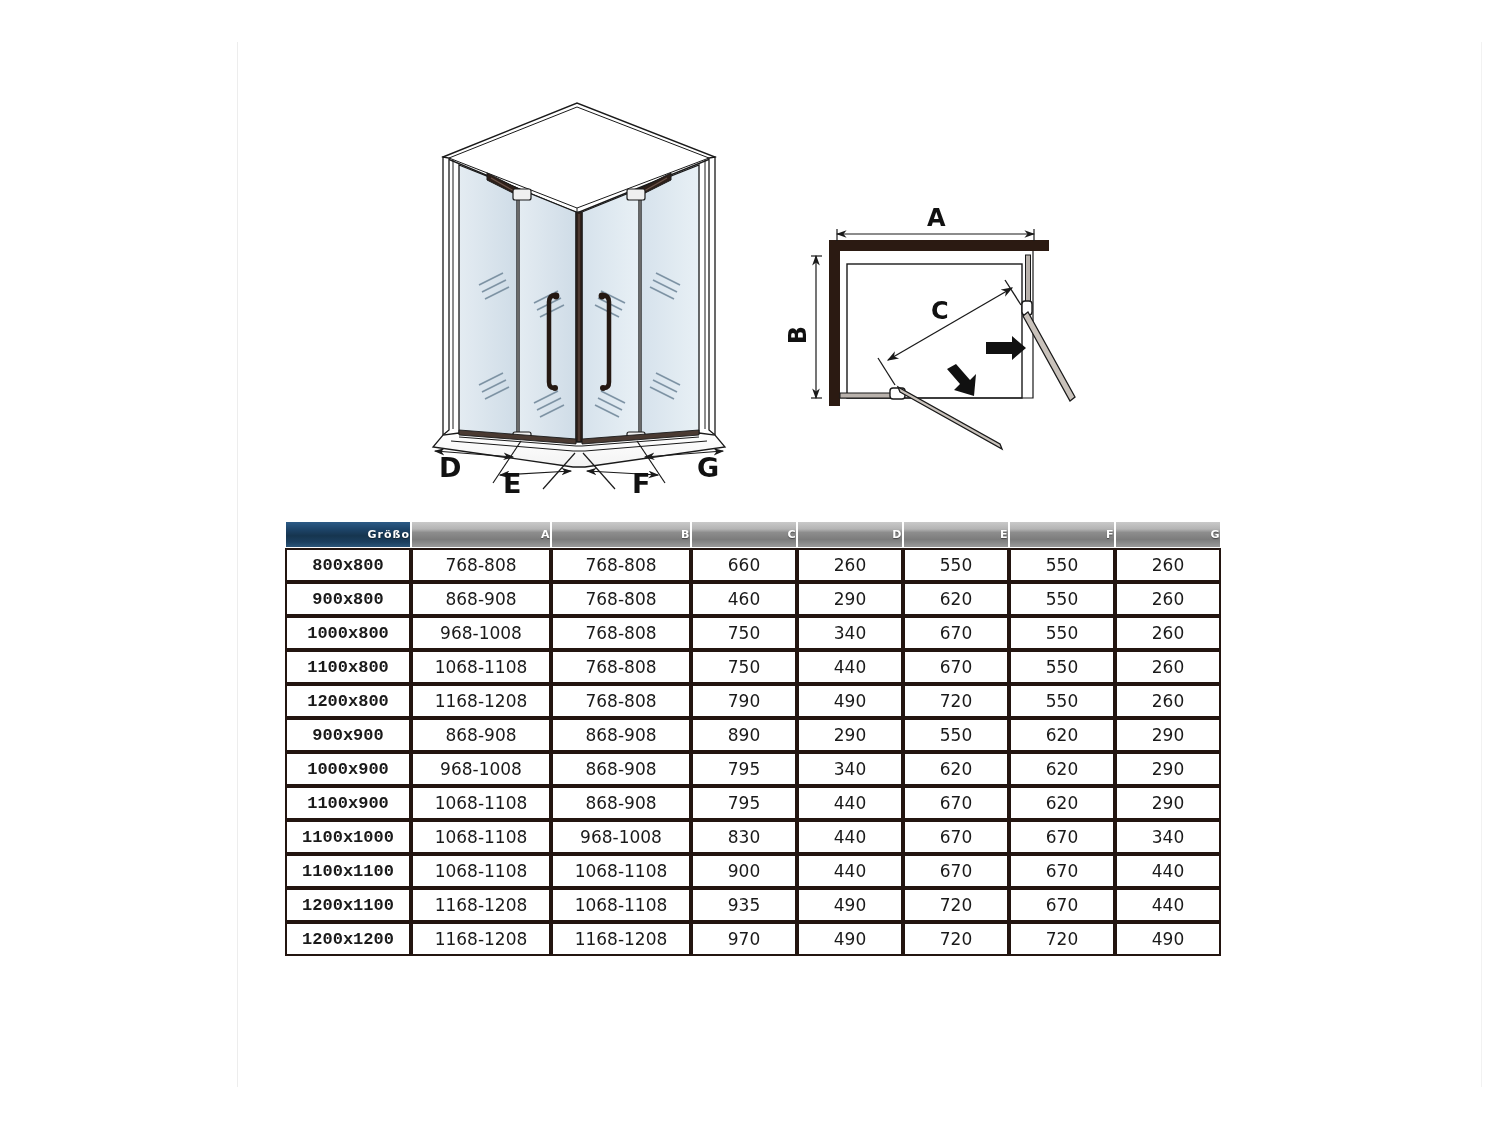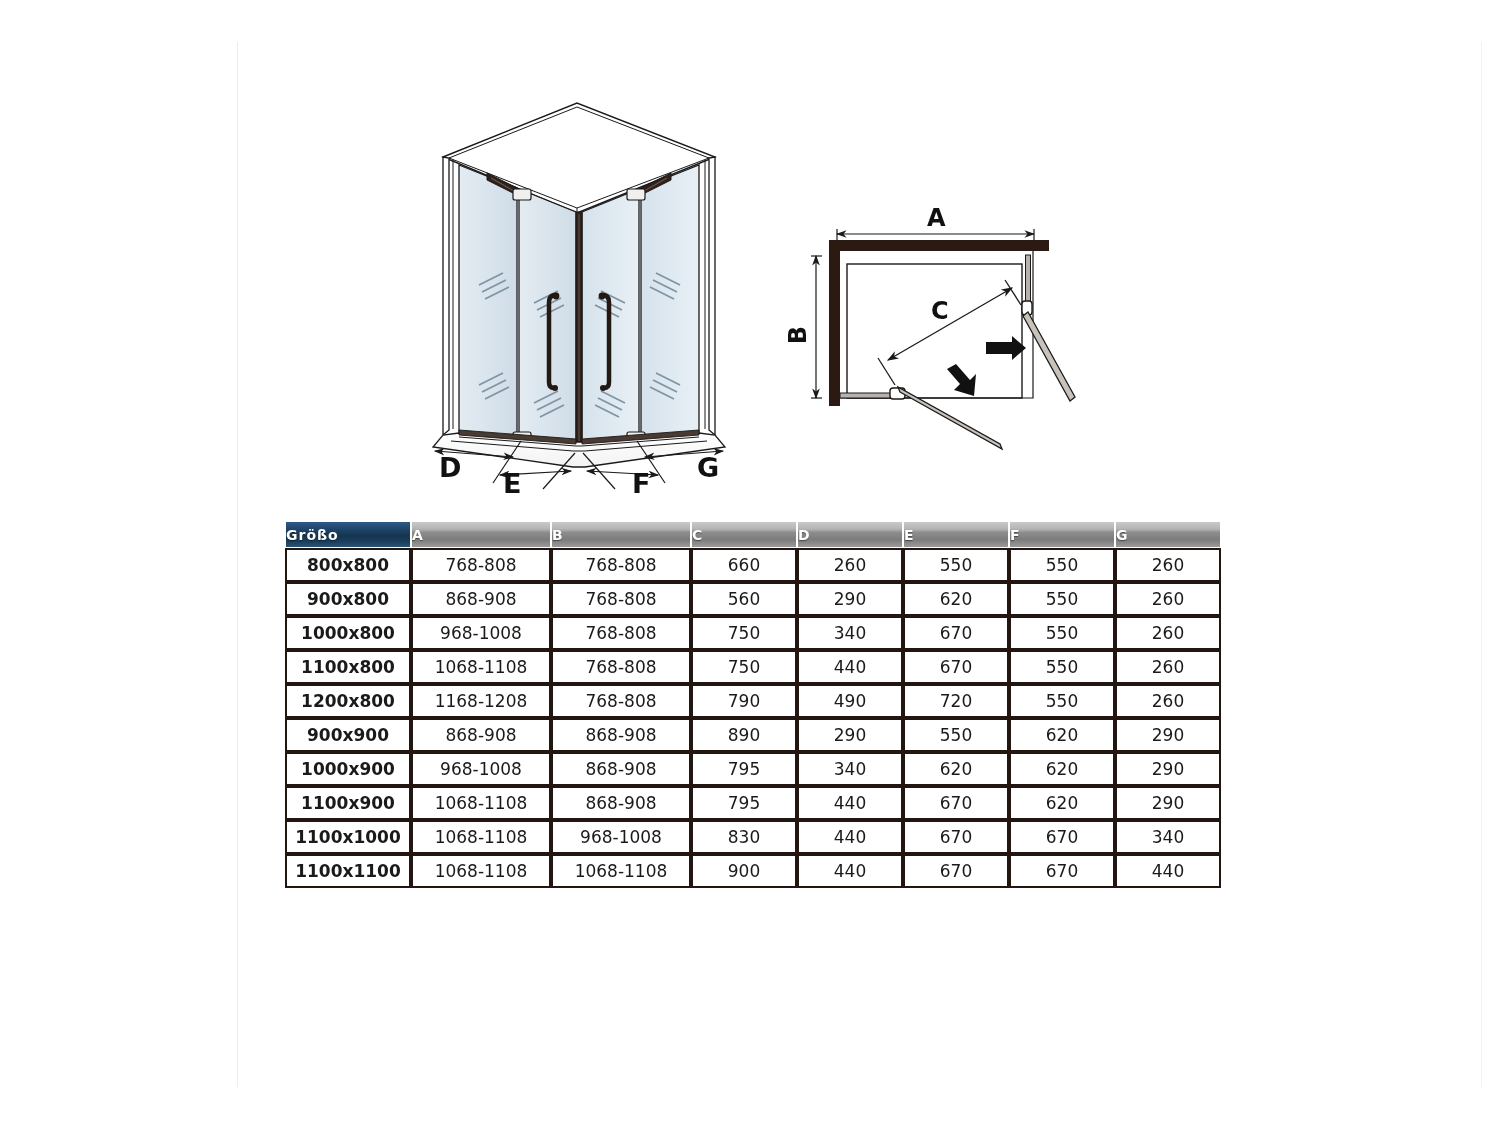--- a/index.html
+++ b/index.html
@@ -20,41 +20,41 @@
   svg{display:block;overflow:visible;}
 
   
   .spec-table-wrap{position:absolute;left:285px;top:521px;width:936px;}
   table.spec{
     border-collapse:separate;border-spacing:0;width:936px;
     table-layout:fixed;
   }
   table.spec th{
     height:25px;padding:0;margin:0;
-    font-size:14px;font-weight:bold;color:#ffffff;
-    text-align:left;letter-spacing:.5px;
+    font-size:11px;font-weight:bold;color:#ffffff;
+    text-align:right;letter-spacing:.5px;
     border:1px solid #ffffff;
     background:linear-gradient(to bottom,#c9c9c9 0%,#b4b4b4 28%,#8d8d8d 42%,#7c7c7c 70%,#9a9a9a 100%);
     text-shadow:0 1px 1px rgba(0,0,0,.45);
     font-family:"DejaVu Sans", sans-serif;
   }
   table.spec th.size-head{
     background:linear-gradient(to bottom,#2c5b86 0%,#1d4468 30%,#16354f 55%,#1b3f5f 80%,#2a5579 100%);
     letter-spacing:1px;
   }
   table.spec td{
     height:30px;padding:0;margin:0;
     font-size:17px;color:#1a1a1a;text-align:center;
     border:2px solid #231510;
     background:#ffffff;
     font-family:"DejaVu Sans", sans-serif;
     font-weight:500;
   }
   table.spec tr td:first-child{font-weight:bold;}
-  table.spec td.c-size{font-weight:bold;}
+  table.spec td.c-size{font-weight:bold;font-family:Liberation Mono, monospace;}
   .col-size{width:126px;}
   .col-a{width:140px;}
   .col-b{width:140px;}
   .col-rest{width:106px;}
 </style>
 </head>
 <body>
 
 <div class="page-frame"></div>
 
@@ -319,21 +319,21 @@
           <td>660</td>
           <td>260</td>
           <td>550</td>
           <td>550</td>
           <td>260</td>
         </tr>
         <tr>
           <td class="c-size">900x800</td>
           <td>868-908</td>
           <td>768-808</td>
-          <td>560</td>
+          <td>460</td>
           <td>290</td>
           <td>620</td>
           <td>550</td>
           <td>260</td>
         </tr>
         <tr>
           <td class="c-size">1000x800</td>
           <td>968-1008</td>
           <td>768-808</td>
           <td>750</td>
@@ -405,15 +405,35 @@
         <tr>
           <td class="c-size">1100x1100</td>
           <td>1068-1108</td>
           <td>1068-1108</td>
           <td>900</td>
           <td>440</td>
           <td>670</td>
           <td>670</td>
           <td>440</td>
         </tr>
+        <tr>
+          <td class="c-size">1200x1100</td>
+          <td>1168-1208</td>
+          <td>1068-1108</td>
+          <td>935</td>
+          <td>490</td>
+          <td>720</td>
+          <td>670</td>
+          <td>440</td>
+        </tr>
+        <tr>
+          <td class="c-size">1200x1200</td>
+          <td>1168-1208</td>
+          <td>1168-1208</td>
+          <td>970</td>
+          <td>490</td>
+          <td>720</td>
+          <td>720</td>
+          <td>490</td>
+        </tr>
       </tbody>
   </table>
 </div>
 
 </body></html>

